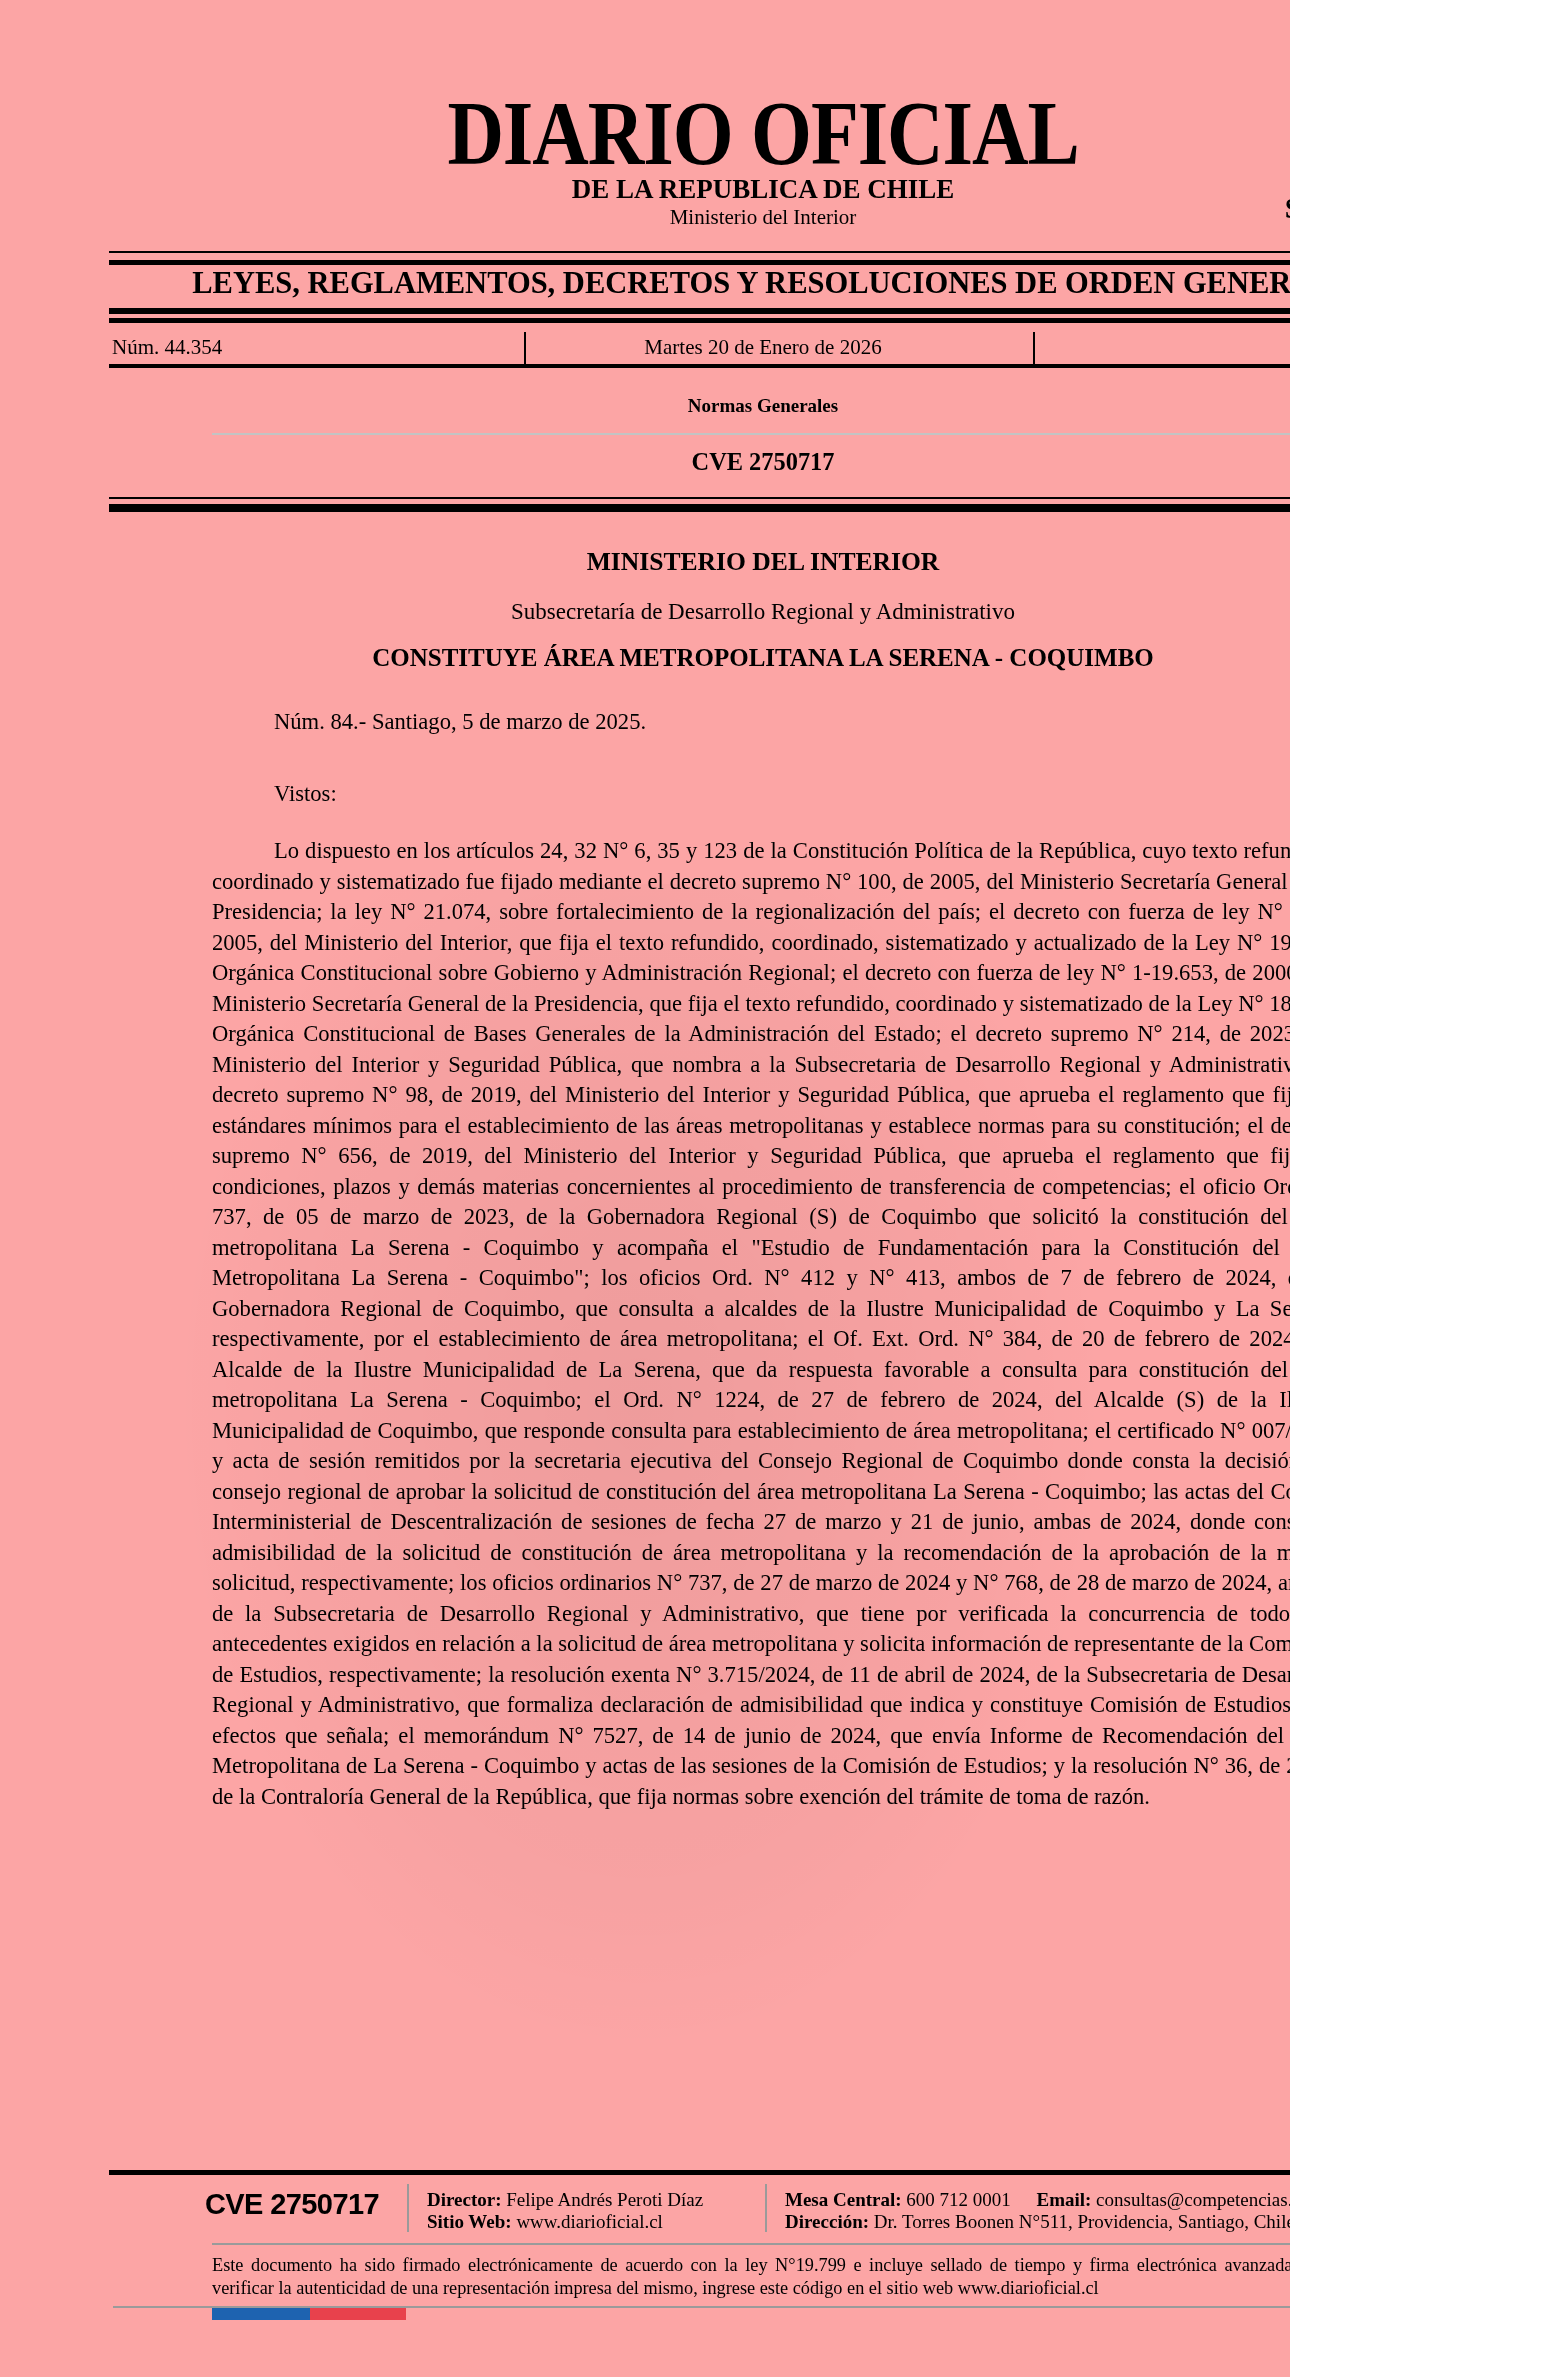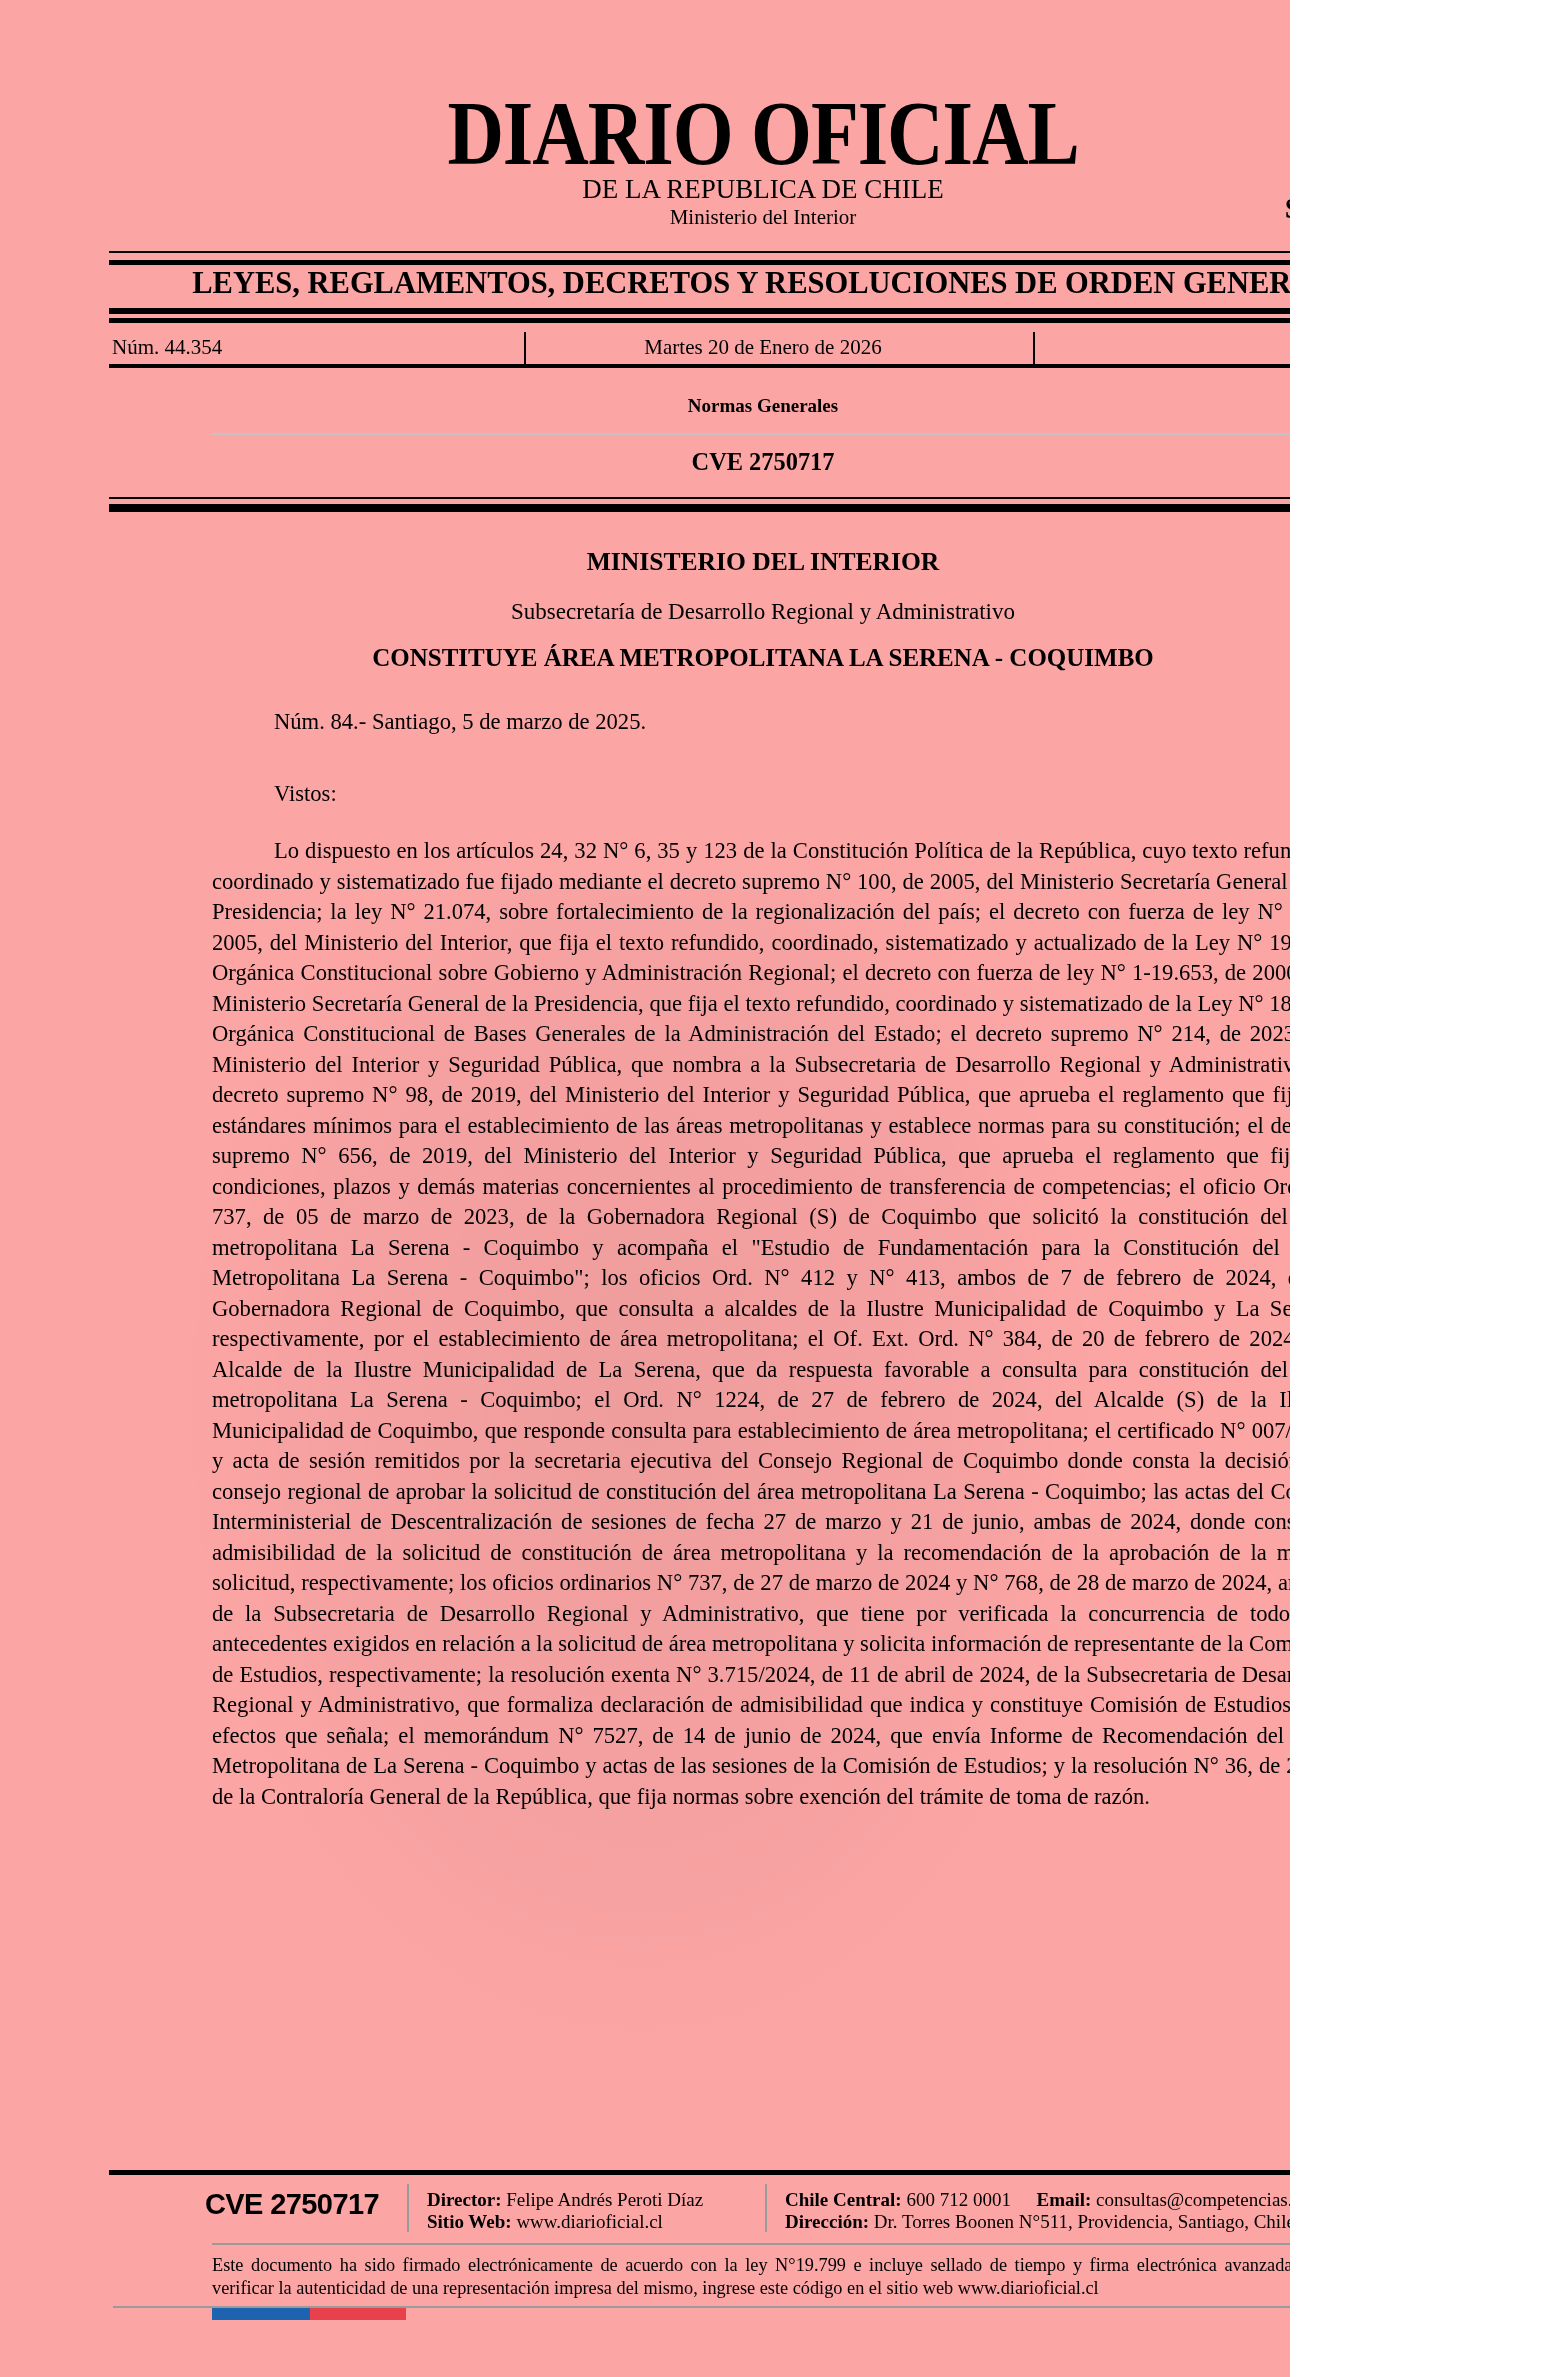--- a/index.html
+++ b/index.html
@@ -53,21 +53,21 @@
   .flagbar { position:absolute; top:2308px; height:12.2px; }
 </style>
 </head>
 <body>
 
 <div class="page">
 
   <div class="watermark"></div>
 
   <div class="center-line masthead-title" style="top:88px;"><span>DIARIO OFICIAL</span></div>
-  <div class="center-line masthead-sub" style="top:176px;">DE LA REPUBLICA DE CHILE</div>
+  <div class="center-line masthead-sub" style="top:176px;font-weight:bold;">DE LA REPUBLICA DE CHILE</div>
   <div class="center-line masthead-min" style="top:207px;">Ministerio del Interior</div>
 
   <div class="abs sec-roman" style="left:1292px; top:109px; width:122px; text-align:center;">I</div>
   <div class="abs sec-label" style="left:1280px; top:194px; width:146px; text-align:center;">SECCIÓN</div>
 
   <div class="rule" style="top:251px; height:2.4px;"></div>
   <div class="rule" style="top:260px; height:4.9px;"></div>
 
   <div class="center-line banner-heading" style="top:268px;">LEYES, REGLAMENTOS, DECRETOS Y RESOLUCIONES DE ORDEN GENERAL</div>
 
@@ -109,21 +109,21 @@
     <span>Felipe Andrés Peroti Díaz</span>
   </div>
   <div class="abs f-line" style="left:427px; top:2212px;">
     <span class="lbl">Sitio Web:</span>
     <span>www.diarioficial.cl</span>
   </div>
 
   <div class="vdiv" style="left:765px;"></div>
 
   <div class="abs f-line" style="left:785px; top:2190px;">
-    <span class="lbl">Chile Central:</span>
+    <span class="lbl">Mesa Central:</span>
     <span>600 712 0001</span><span class="f-gap"></span><span class="lbl">Email:</span>
     <span>consultas@competencias.cl</span>
   </div>
   <div class="abs f-line" style="left:785px; top:2212px;">
     <span class="lbl">Dirección:</span>
     <span>Dr. Torres Boonen N°511, Providencia, Santiago, Chile.</span>
   </div>
 
   <div class="grayline" style="top:2243px; left:212px; width:1127px;"></div>
 

